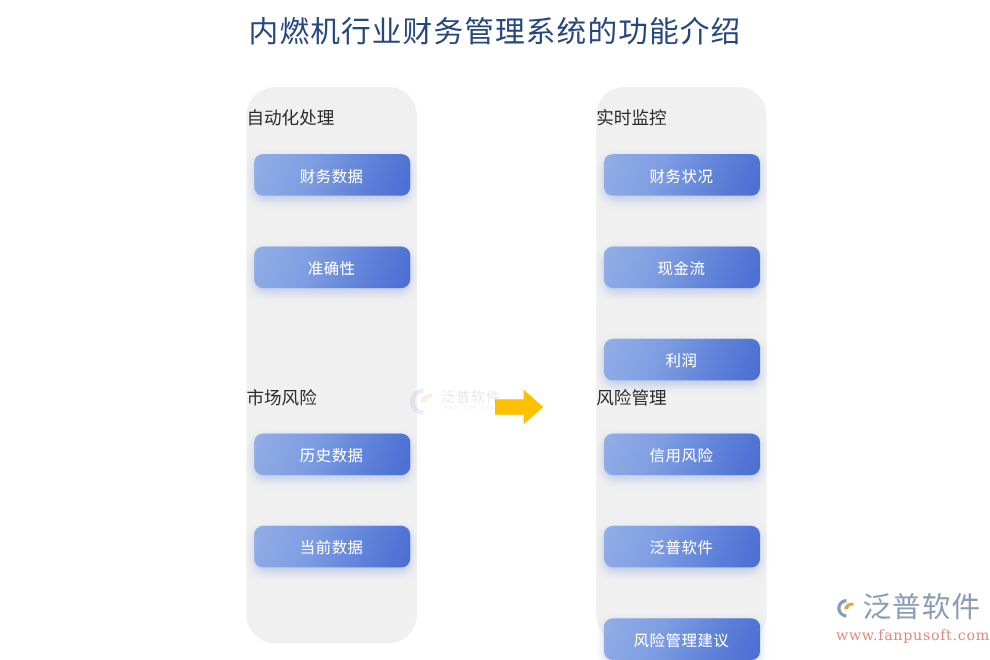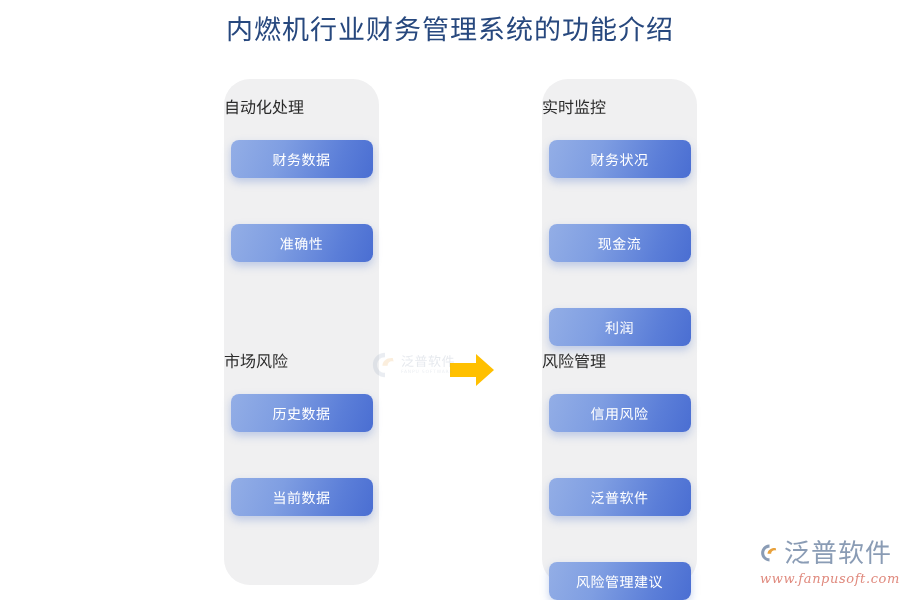--- a/index.html
+++ b/index.html
@@ -158,21 +158,20 @@
   .brand-url {
     margin-top: 3px;
     font-size: 13px;
     line-height: 15px;
     color: #e08a7e;
     letter-spacing: 0.6px;
     white-space: nowrap;
     text-align: center;
     width: 132px;
     font-family: "DejaVu Serif", "Liberation Serif", serif;
-    font-style: italic;
   }
 </style>
 </head>
 <body>
 
 <div id="stage">
 
   <div class="page-title">内燃机行业财务管理系统的功能介绍</div>
 
   <div class="panel left">

